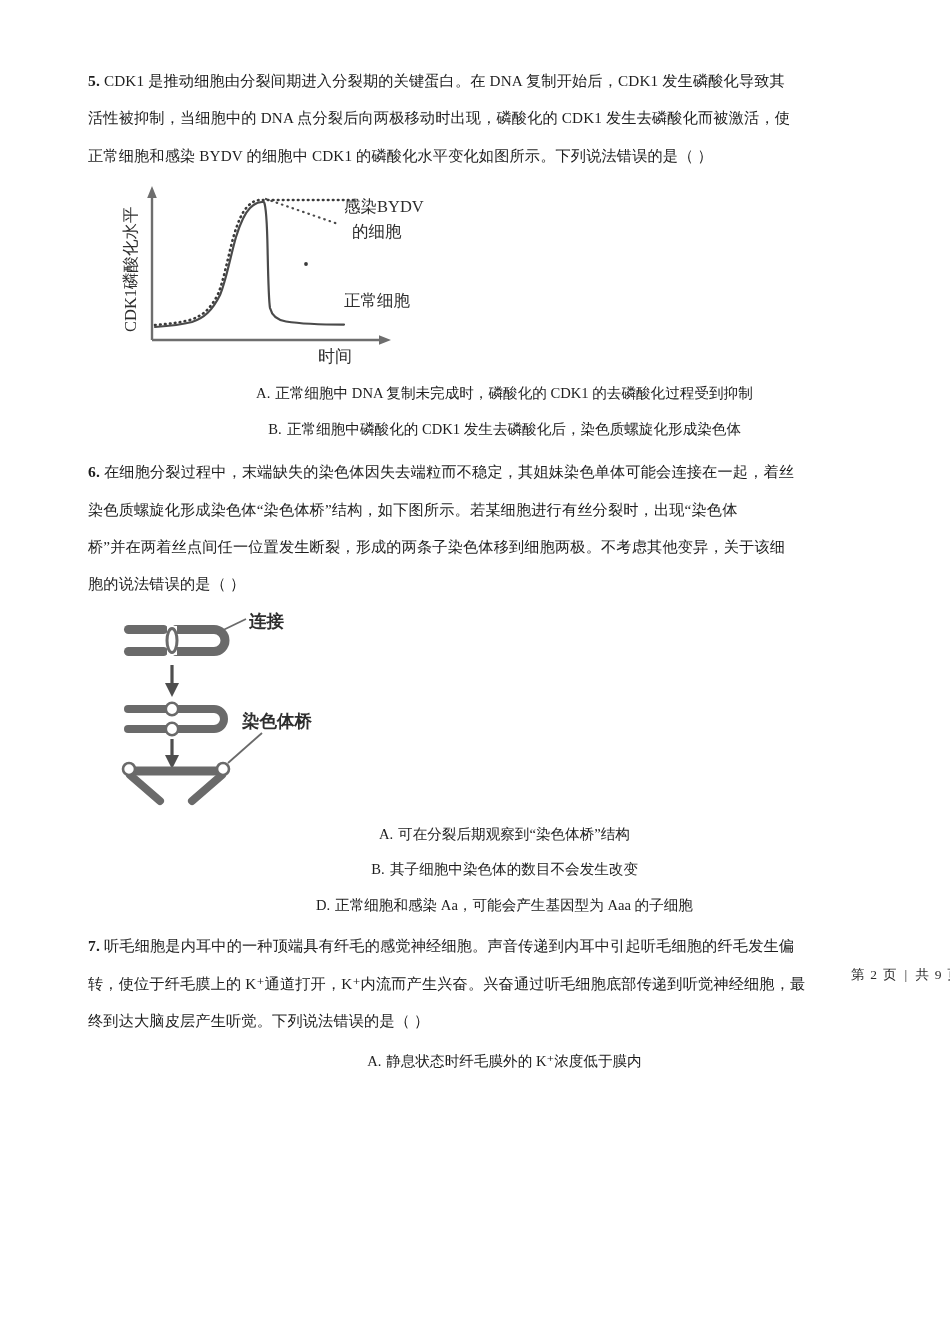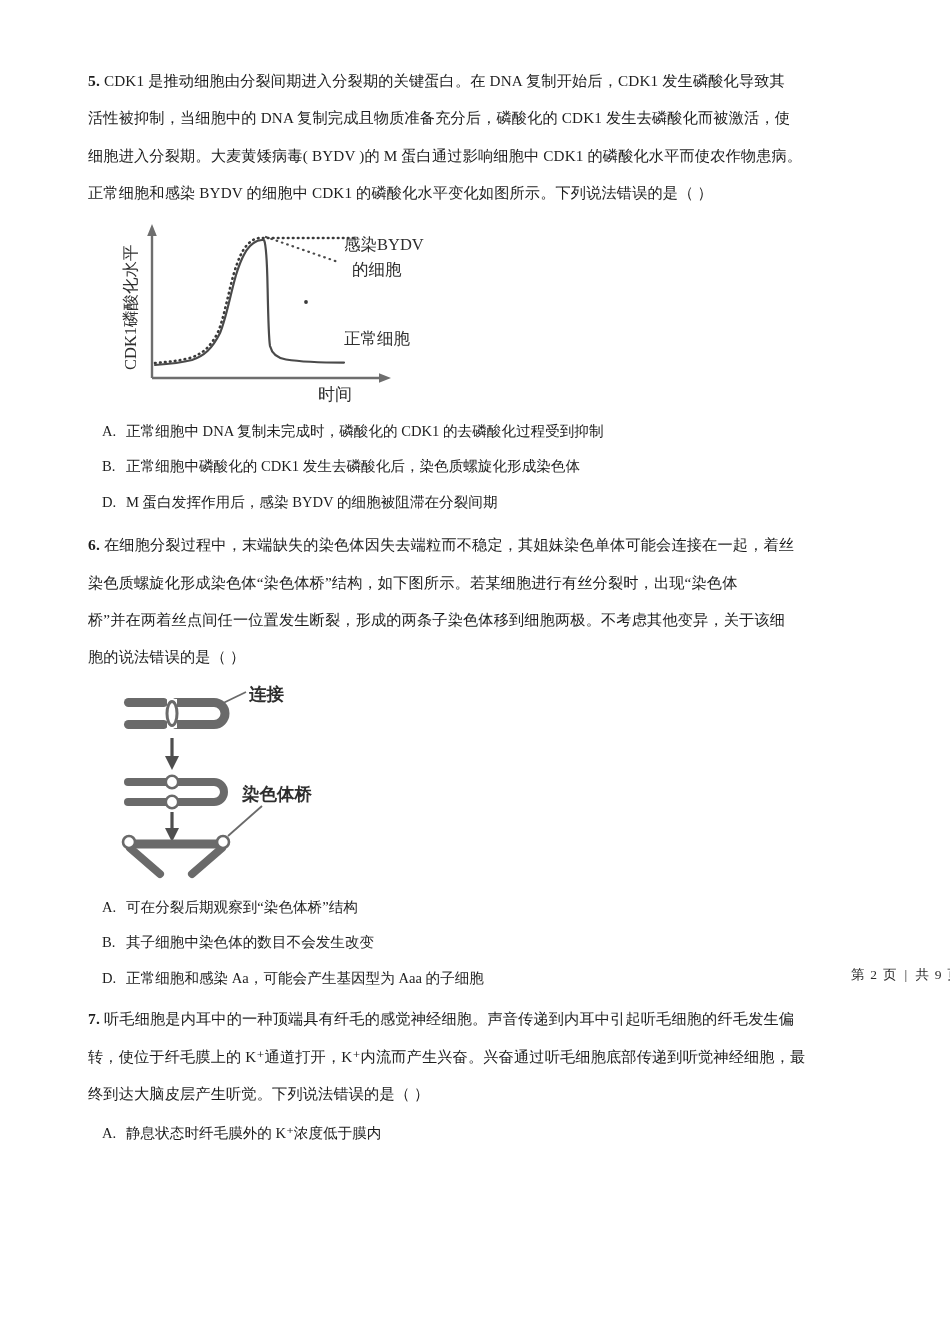--- a/index.html
+++ b/index.html
@@ -42,20 +42,21 @@
     font-weight: 700;
     font-size: 15.6px;
   }
 
   .opt {
     font-size: 14.6px;
     line-height: 35.5px;
     white-space: nowrap;
     padding-left: 14px;
     color: #1d1d1d;
+    text-align: center;
   }
   .opt .lbl {
     display: inline-block;
     width: 24px;
     font-family: "Liberation Serif", serif;
   }
 
   
   .fig1-wrap {
     position: relative;
@@ -97,22 +98,21 @@
 </head>
 <body>
 
 <div class="page">
 
   <div class="qblock">
     <div class="qline">
       <span class="qnum">5.</span>
       <span>CDK1 是推动细胞由分裂间期进入分裂期的关键蛋白。在 DNA 复制开始后，CDK1 发生磷酸化导致其</span>
     </div>
-    <div class="qline">活性被抑制，当细胞中的 DNA 复制完成且物质准备充分后，磷酸化的 CDK1 发生去磷酸化而被激活，使</div>
-    <div class="qline">细胞进入分裂期。大麦黄矮病毒( BYDV )的 M 蛋白通过影响细胞中 CDK1 的磷酸化水平而使农作物患病。</div>
+    <div class="qline">活性被抑制，当细胞中的 DNA 点分裂后向两极移动时出现，磷酸化的 CDK1 发生去磷酸化而被激活，使</div>
     <div class="qline">正常细胞和感染 BYDV 的细胞中 CDK1 的磷酸化水平变化如图所示。下列说法错误的是（   ）</div>
   </div>
 
   <div class="fig1-wrap">
     <svg class="fig1" width="330" height="186" viewBox="0 0 330 186">
 
       <g>
         <line x1="46" y1="160" x2="46" y2="15" stroke="#6e6e6e" stroke-width="2.4"></line>
         <polygon points="46,6 41.2,18 50.8,18" fill="#6e6e6e"></polygon>
       </g>
@@ -147,23 +147,20 @@
     </svg>
   </div>
 
   <div>
     <div class="opt">
       <span class="lbl">A.</span><span>正常细胞中 DNA 复制未完成时，磷酸化的 CDK1 的去磷酸化过程受到抑制</span>
     </div>
     <div class="opt">
       <span class="lbl">B.</span><span>正常细胞中磷酸化的 CDK1 发生去磷酸化后，染色质螺旋化形成染色体</span>
     </div>
-    <div class="opt">
-      <span class="lbl">D.</span><span>M 蛋白发挥作用后，感染 BYDV 的细胞被阻滞在分裂间期</span>
-    </div>
   </div>
 
   <div class="qblock" style="margin-top:6px;">
     <div class="qline">
       <span class="qnum">6.</span>
       <span>在细胞分裂过程中，末端缺失的染色体因失去端粒而不稳定，其姐妹染色单体可能会连接在一起，着丝</span>
     </div>
     <div class="qline">染色质螺旋化形成染色体“染色体桥”结构，如下图所示。若某细胞进行有丝分裂时，出现“染色体</div>
     <div class="qline">桥”并在两着丝点间任一位置发生断裂，形成的两条子染色体移到细胞两极。不考虑其他变异，关于该细</div>
     <div class="qline">胞的说法错误的是（   ）</div>

